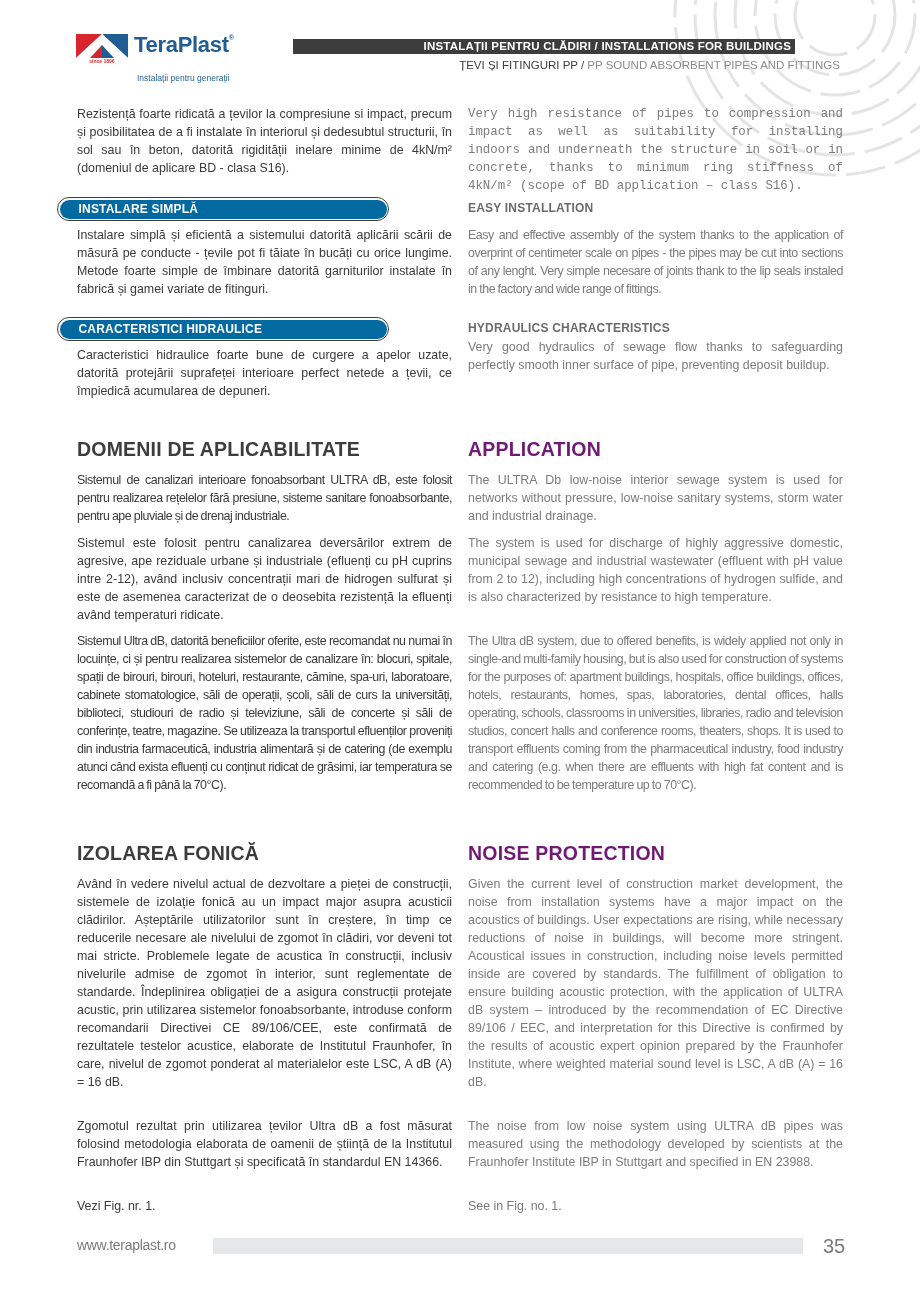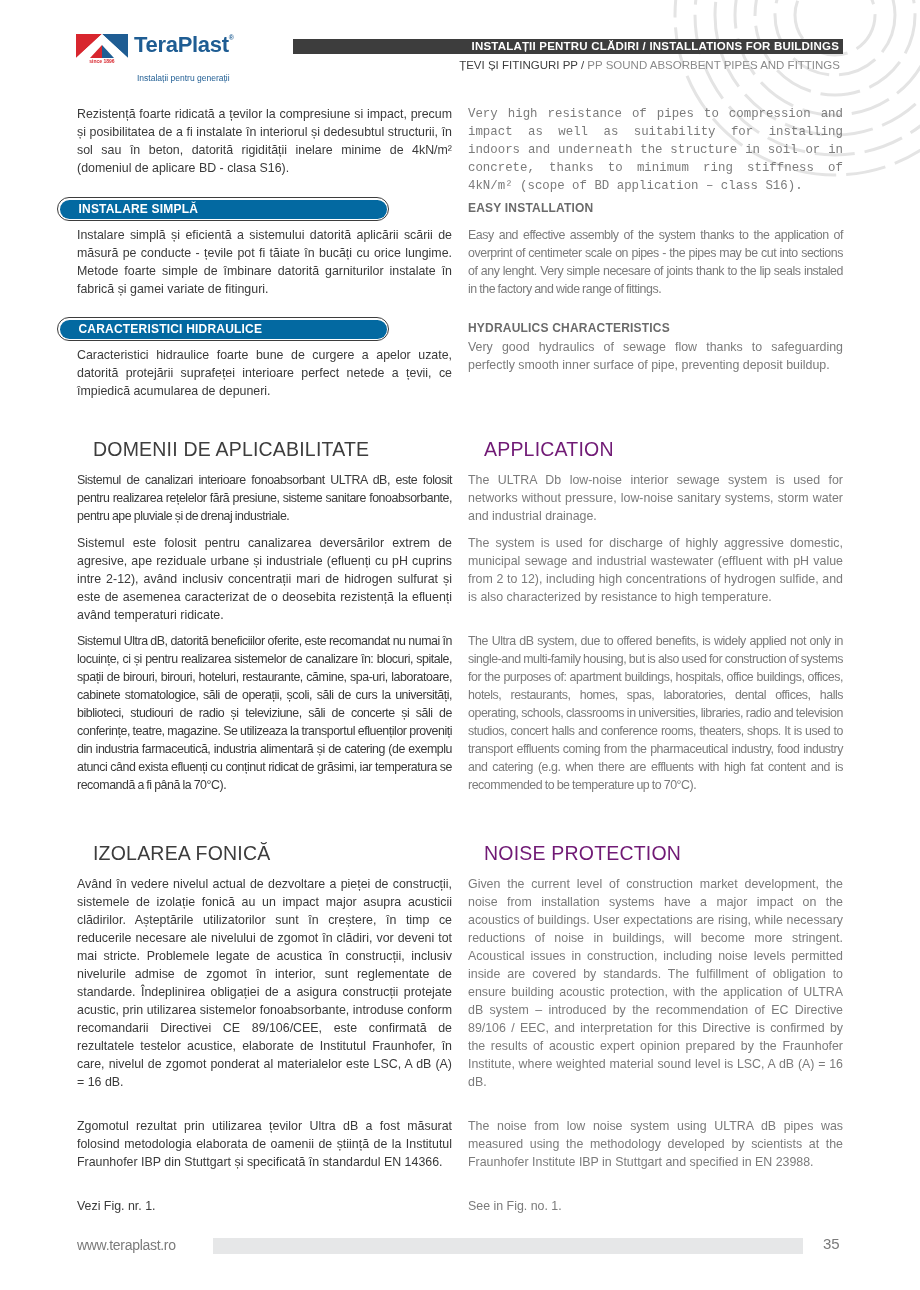--- a/index.html
+++ b/index.html
@@ -9,43 +9,43 @@
   .bg-rings { position: absolute; right: -80px; top: -150px; width: 330px; height: 330px; pointer-events: none; }
 
   
   .logo { position: absolute; left: 76px; top: 34px; width: 170px; height: 36px; }
   .logo-mark { position: absolute; left: 0; top: 0; width: 52px; height: 32px; }
   .logo-since { position: absolute; left: 6px; top: 24px; width: 40px; font-size: 5px; color: #d8262e; font-weight: bold; text-align: center; }
   .logo-name { position: absolute; left: 58px; top: -2px; font-size: 22px; font-weight: bold; color: #1f5d93; letter-spacing: -0.3px; }
   .logo-reg { font-size: 7px; vertical-align: top; position: relative; top: 2px; }
   .logo-tag { position: absolute; left: 61px; top: 22px; font-size: 8.5px; color: #1f5d93; white-space: nowrap; margin-top: 17px; }
 
-  .hdr-bar { position: absolute; left: 293px; top: 39px; width: 550px; height: 15px; background: #3d3d3d; }
+  .hdr-bar { position: absolute; left: 293px; top: 39px; width: 502px; height: 15px; background: #3d3d3d; }
   .hdr-bar-text { position: absolute; right: 4px; top: 0; line-height: 15px; color: #ffffff; font-weight: bold; font-size: 11.5px; letter-spacing: 0.2px; white-space: nowrap; }
   .hdr-sub { position: absolute; right: 80px; top: 59px; font-size: 11.5px; white-space: nowrap; color: #3d3d3d; }
   .hdr-sub .en { color: #8a8a8a; }
 
   
   .col { position: absolute; width: 375px; }
   .col-ro { left: 77px; color: #3a3a3a; }
   .col-en { left: 468px; color: #7b7b7b; }
   .p { font-size: 12.4px; line-height: 18px; text-align: justify; }
   .p.tight { letter-spacing: -0.45px; word-spacing: -0.5px; }
   .pill-wrap { position: absolute; left: 57px; width: 332px; height: 24px; border-radius: 12px; border: 1.5px solid #3d3d3d; padding: 1.5px; }
   .pill-inner { width: 100%; height: 100%; background: #0369a1; border-radius: 10px; color: #ffffff; font-weight: bold; font-size: 12px; line-height: 18px; padding-left: 19px; letter-spacing: 0.2px; }
 
   .sub-en { position: absolute; left: 468px; font-size: 12px; font-weight: bold; color: #6b6b6b; letter-spacing: 0.2px; }
 
-  .h2 { position: absolute; font-size: 19.5px; font-weight: normal; letter-spacing: 0.2px; margin-left: 16px; }
+  .h2 { position: absolute; font-size: 19.5px; font-weight: bold; letter-spacing: 0.2px; }
   .h2.ro { left: 77px; color: #3d3d3d; }
   .h2.en { left: 468px; color: #701a75; }
 
   .footer-url { position: absolute; left: 77px; top: 1237px; font-size: 14px; color: #7a7a7a; letter-spacing: -0.3px; }
   .footer-bar { position: absolute; left: 213px; top: 1238px; width: 590px; height: 16px; background: #e6e7e8; }
-  .footer-page { position: absolute; left: 823px; top: 1235px; font-size: 15px; color: #7a7a7a; }
+  .footer-page { position: absolute; left: 823px; top: 1235px; font-size: 20px; color: #7a7a7a; }
 </style>
 </head>
 <body>
 
 <svg class="bg-rings" viewBox="0 0 330 330">
   <g fill="none" stroke="#e4e4e4" stroke-width="3" stroke-dasharray="40 10">
     <circle cx="165" cy="165" r="40"></circle>
     <circle cx="165" cy="165" r="60"></circle>
     <circle cx="165" cy="165" r="80"></circle>
     <circle cx="165" cy="165" r="100"></circle>

